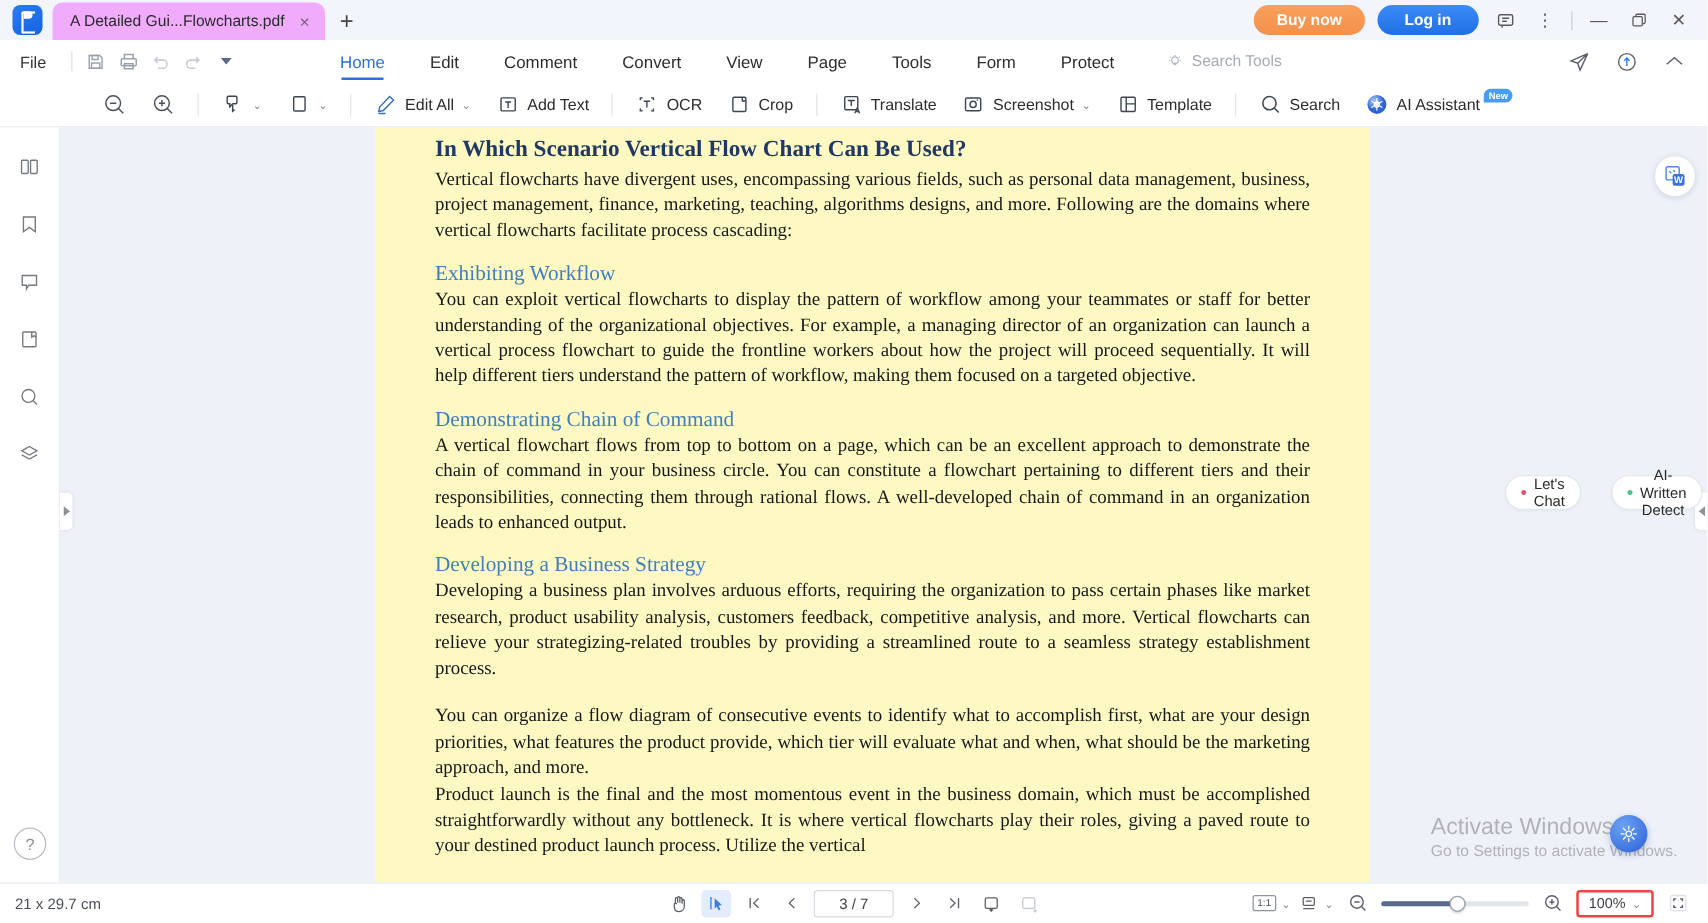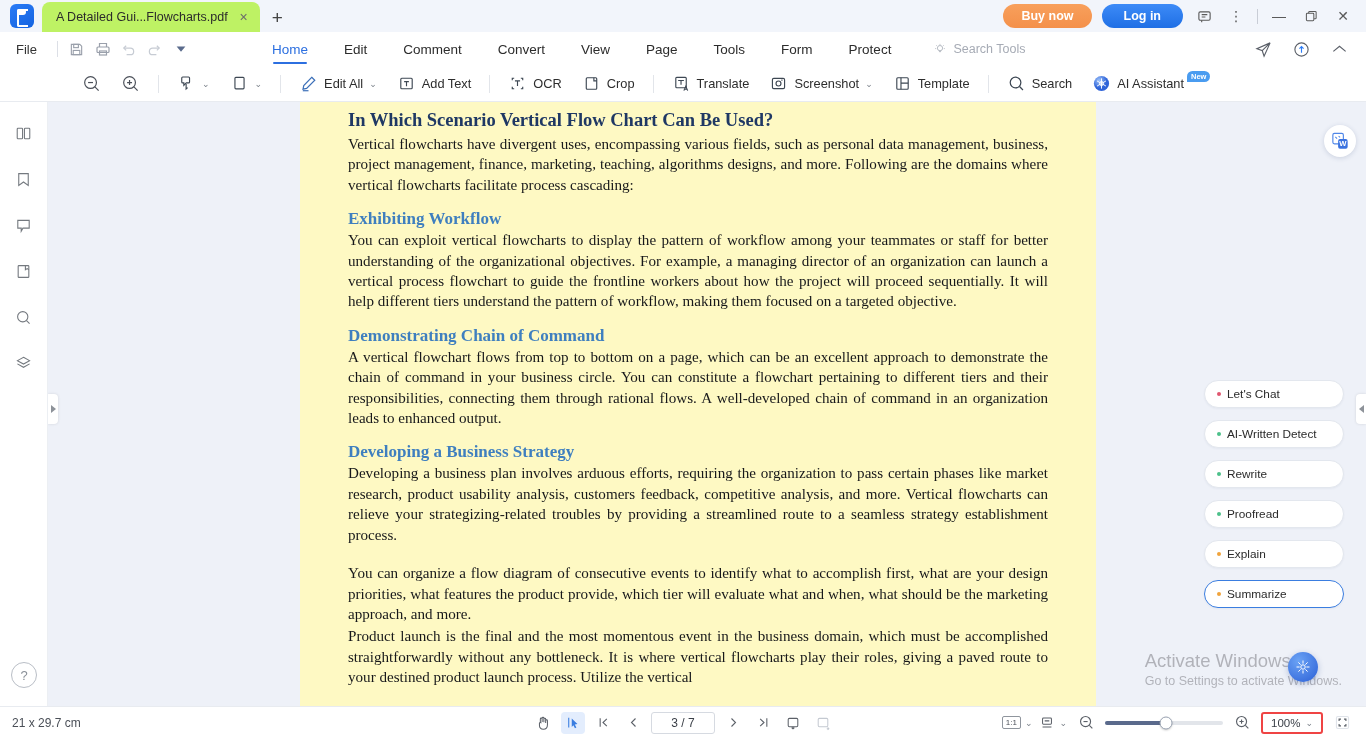--- a/index.html
+++ b/index.html
@@ -24,21 +24,21 @@
   }
   .logo::before{
     content:""; position:absolute; left:7px; top:5px; width:9px; height:14px;
     border:2px solid #fff; border-right:none; border-radius:2px 0 0 2px;
   }
   .logo::after{
     content:""; position:absolute; left:9px; top:5px; width:7px; height:6px;
     background:#fff; border-radius:0 3px 3px 0;
   }
   .tab {
-    height:30px; background:#bef264; border-radius:8px 8px 0 0;
+    height:30px; background:#f0abfc; border-radius:8px 8px 0 0;
     display:flex; align-items:center; padding:0 10px 0 14px; gap:10px;
     font-size:12.5px; color:#2b2b2b; max-width:230px; flex:none;
   }
   .tab-title { white-space:nowrap; overflow:hidden; text-overflow:ellipsis; }
   .tab-close { color:#6b6b6b; font-size:14px; line-height:1; cursor:pointer; padding:0 2px;}
   .tab-new { font-size:19px; color:#444; margin:0 0 5px 12px; cursor:pointer; line-height:1; }
   .tb-right { margin-left:auto; display:flex; align-items:center; gap:10px; padding:0 12px 4px 0; }
   .btn-buy {
     background:linear-gradient(180deg,#f8a05c,#f4904a); color:#fff;
     border-radius:14px; padding:5px 18px; font-size:12.5px; cursor:pointer;
@@ -119,21 +119,20 @@
     background:#fef9c3;
   }
   .page-inner { padding:8px 48px 0 48px; }
   .doc-h1 {
     font-family:"Liberation Serif", serif; font-size:18.5px; font-weight:bold;
     color:#1f3864; margin-bottom:3px;
   }
   .doc-h2 {
     font-family:"Liberation Serif", serif; font-size:17px; color:#3f7fbf;
     margin:14px 0 1px 0;
-    font-weight:bold;
   }
   .doc-p {
     font-family:"Liberation Serif", serif; font-size:15.1px; color:#17181a;
     line-height:20.4px; text-align:justify; margin-bottom:2px;
   }
   .doc-p.sp { margin-top:18px; }
 
   .left-handle {
     position:absolute; left:0; top:292px; width:10px; height:30px;
     background:#fff; border-radius:0 4px 4px 0; box-shadow:0 0 3px rgba(0,0,0,.12);
@@ -150,21 +149,21 @@
   
   .float-convert {
     position:absolute; right:10px; top:23px; width:32px; height:32px;
     border-radius:50%; background:#fff; box-shadow:0 1px 5px rgba(40,60,110,.18);
     display:flex; align-items:center; justify-content:center; cursor:pointer; z-index:7;
   }
 
   
   .ai-panel {
     position:absolute; right:22px; top:278px; width:140px;
-    display:flex; flex-direction:column; gap:12px; z-index:7;text-align:center;
+    display:flex; flex-direction:row; gap:24px; z-index:7;text-align:center;
   }
   .ai-btn {
     background:#fff; border:1px solid #e3e7ee; border-radius:16px;
     height:28px; display:flex; align-items:center; gap:6px; padding:0 12px;
     font-size:11.8px; color:#2b2b2b; cursor:pointer; box-shadow:0 1px 2px rgba(30,50,90,.05);
   }
   .ai-btn.sel { border-color:#3a7de0; }
   .dot { width:4px; height:4px; border-radius:50%; flex:none; }
 
   .ai-fab {

